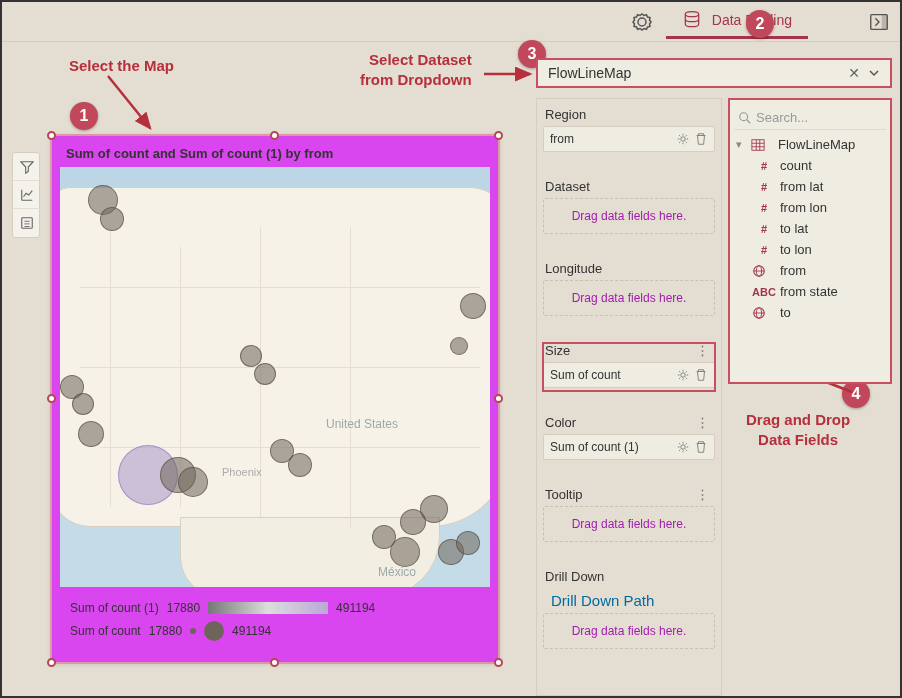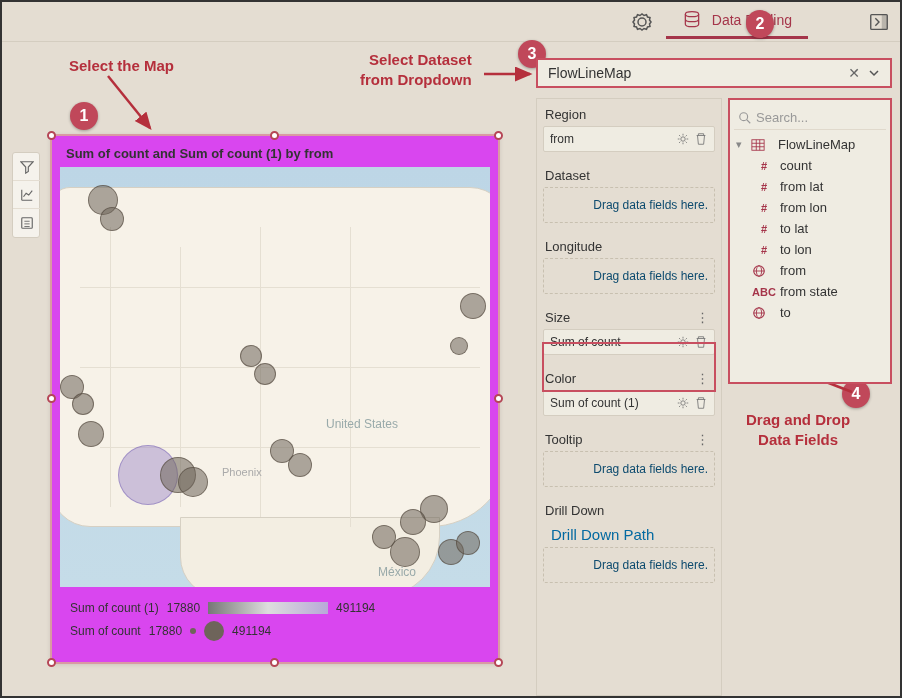--- a/index.html
+++ b/index.html
@@ -199,21 +199,21 @@
     position: absolute;
     top: 96px;
     left: 534px;
     width: 186px;
     bottom: 0;
     background: #e4ddd2;
     border: 1px solid #d4cdc0;
     padding: 4px 6px;
     overflow: hidden;
   }
-  .field-group { margin-bottom: 12px; }
+  .field-group { margin-bottom: 23px; }
   .field-header {
     display: flex;
     align-items: center;
     justify-content: space-between;
     padding: 4px 2px;
     font-size: 13px;
     color: #333;
   }
   .field-header .menu-dots { cursor: pointer; color: #666; padding: 0 4px; }
   .field-pill {
@@ -225,22 +225,22 @@
     align-items: center;
     justify-content: space-between;
     font-size: 12px;
   }
   .field-pill .actions { display: flex; gap: 4px; }
   .field-pill .mini-icon { cursor: pointer; width: 14px; height: 14px; }
   .dropzone {
     border: 1px dashed #c8c0b0;
     border-radius: 2px;
     padding: 10px 6px;
-    text-align: right;
-    color: #0c4a6e;
+    text-align: center;
+    color: #a21caf;
     font-size: 12px;
   }
   .subheader {
     padding: 4px 8px;
     font-size: 15px;
     color: #0369a1;
   }
   
   .fields-tree {
     position: absolute;

